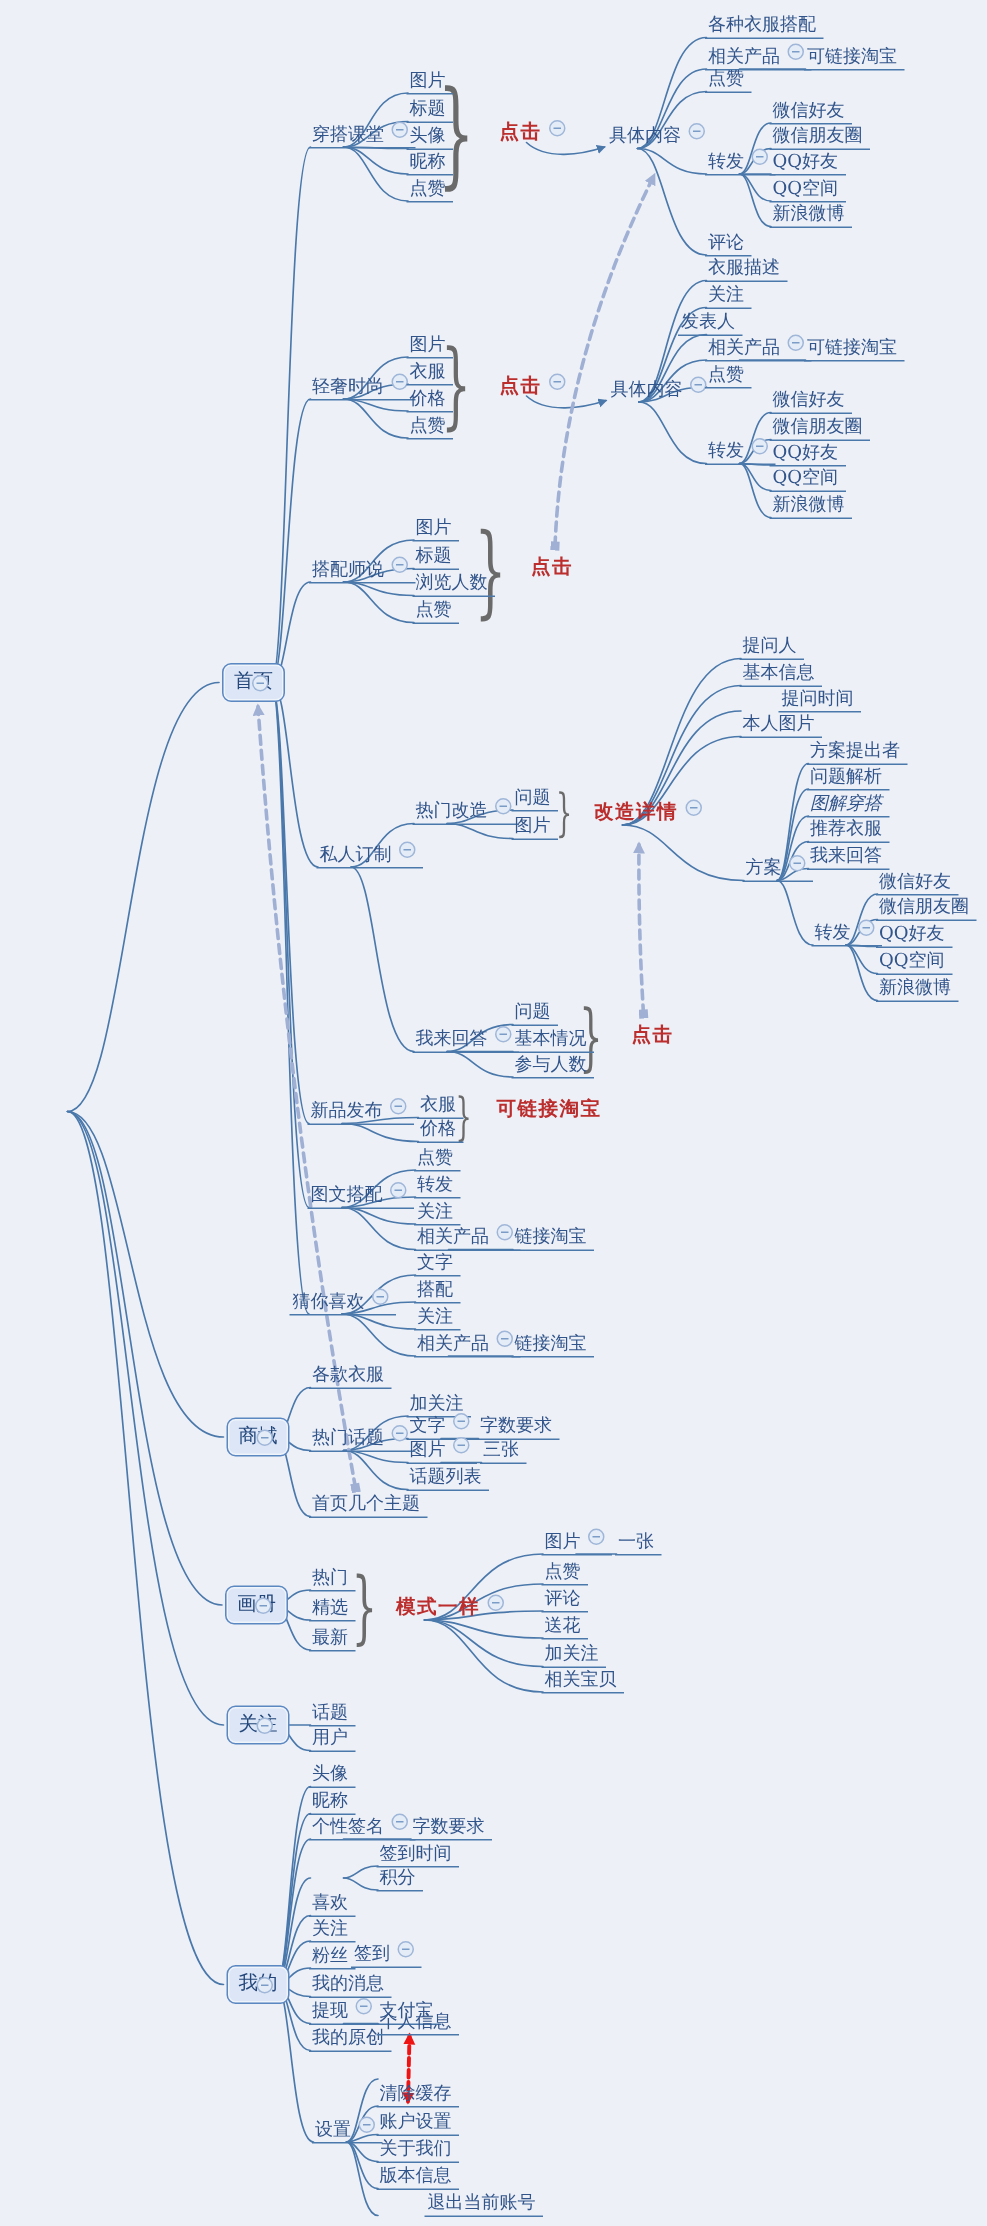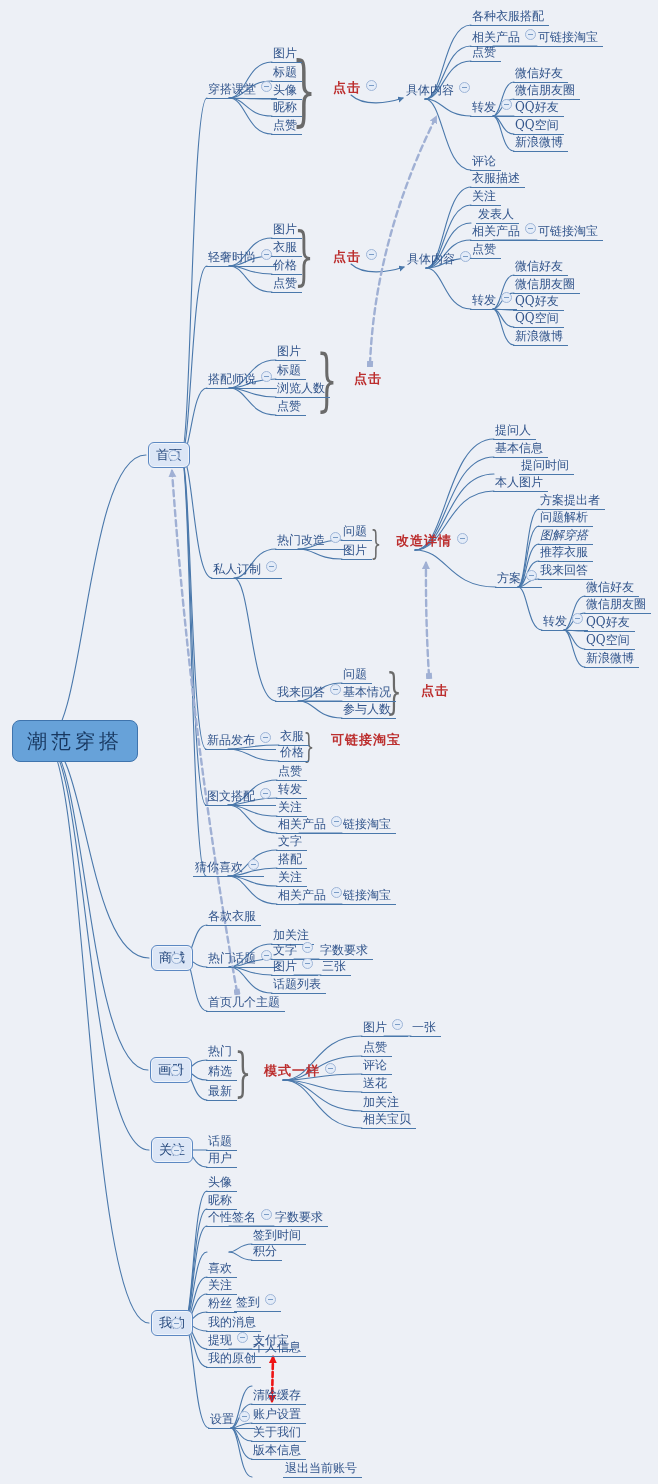--- a/index.html
+++ b/index.html
@@ -175,21 +175,20 @@
         <path d="M231,1428 C239.4,1428 239.4,1459 252,1459" fill="none" stroke="#4a78ab" stroke-width="1.1" stroke-linecap="round"></path>
         <path d="M231,1428 C239.4,1428 239.4,1477 252,1477" fill="none" stroke="#4a78ab" stroke-width="1.1" stroke-linecap="round"></path>
         <path d="M351,95 C364,107 388,103 403,98" fill="none" stroke="#4a78ab" stroke-width="1.1" stroke-linecap="round" marker-end="url(#arrB)"></path>
         <path d="M351,264 C364,276 389,272 404,267" fill="none" stroke="#4a78ab" stroke-width="1.1" stroke-linecap="round" marker-end="url(#arrB)"></path>
         <path d="M370,364 Q375,240.5 436,117" fill="none" stroke="#a0b0d4" stroke-width="2.4" stroke-linecap="round" stroke-dasharray="6 4" marker-end="url(#arrG)" marker-start="url(#sqG)"></path>
         <path d="M429,676 Q425.5,619.5 426,563" fill="none" stroke="#a0b0d4" stroke-width="2.4" stroke-linecap="round" stroke-dasharray="6 4" marker-end="url(#arrG)" marker-start="url(#sqG)"></path>
         <path d="M237,992 Q190.5,731.5 172,471" fill="none" stroke="#a0b0d4" stroke-width="2.4" stroke-linecap="round" stroke-dasharray="6 4" marker-end="url(#arrG)" marker-start="url(#sqG)"></path>
         <path d="M272,1401 L273,1357" fill="none" stroke="#ee1414" stroke-width="2.6" stroke-linecap="round" stroke-dasharray="5 3" marker-end="url(#arrR)" marker-start="url(#arrRs)"></path>
       </g>
   </svg>
-<div class="node root" style="left: 12px; top: 720px;"><span>潮范穿搭</span></div>
     <div class="node box" style="left: 148px; top: 442px;"><span>首页</span></div>
     <div class="node box" style="left: 151px; top: 945px;"><span>商城</span></div>
     <div class="node box" style="left: 150px; top: 1057px;"><span>画册</span></div>
     <div class="node box" style="left: 151px; top: 1137px;"><span>关注</span></div>
     <div class="node box" style="left: 151px; top: 1310px;"><span>我的</span></div>
     <div class="node leaf" style="left: 206px; top: 81px;"><span>穿搭课堂</span><span class="collapse"></span></div>
     <div class="node leaf" style="left: 271px; top: 45px;"><span>图片</span></div>
     <div class="node leaf" style="left: 271px; top: 64px;"><span>标题</span></div>
     <div class="node leaf" style="left: 271px; top: 82px;"><span>头像</span></div>
     <div class="node leaf" style="left: 271px; top: 99px;"><span>昵称</span></div>
@@ -209,21 +208,21 @@
     <div class="node leaf" style="left: 470px; top: 153px;"><span>评论</span></div>
     <div class="node leaf" style="left: 206px; top: 249px; text-align: right;"><span>轻奢时尚</span><span class="collapse"></span></div>
     <div class="node leaf" style="left: 271px; top: 221px;"><span>图片</span></div>
     <div class="node leaf" style="left: 271px; top: 239px;"><span>衣服</span></div>
     <div class="node leaf" style="left: 271px; top: 257px;"><span>价格</span></div>
     <div class="node leaf" style="left: 271px; top: 275px;"><span>点赞</span></div>
     <div class="node red" style="left: 330px; top: 249px;"><span>点击</span><span class="collapse"></span></div>
     <div class="node float" style="left: 404px; top: 251px;"><span>具体内容</span><span class="collapse"></span></div>
     <div class="node leaf" style="left: 470px; top: 170px;"><span>衣服描述</span></div>
     <div class="node leaf" style="left: 470px; top: 188px;"><span>关注</span></div>
-    <div class="node leaf" style="left: 476px; top: 206px;"><span>发表人</span></div>
+    <div class="node leaf" style="left: 452px; top: 206px;"><span>发表人</span></div>
     <div class="node leaf" style="left: 470px; top: 223px;"><span>相关产品</span><span class="collapse"></span></div>
     <div class="node leaf" style="left: 536px; top: 223px;"><span>可链接淘宝</span></div>
     <div class="node leaf" style="left: 470px; top: 241px;"><span>点赞</span></div>
     <div class="node leaf" style="left: 470px; top: 292px;"><span>转发</span><span class="collapse"></span></div>
     <div class="node leaf" style="left: 513px; top: 258px;"><span>微信好友</span></div>
     <div class="node leaf" style="left: 513px; top: 276px;"><span>微信朋友圈</span></div>
     <div class="node leaf" style="left: 513px; top: 293px;"><span>QQ好友</span></div>
     <div class="node leaf" style="left: 513px; top: 310px;"><span>QQ空间</span></div>
     <div class="node leaf" style="left: 513px; top: 328px;"><span>新浪微博</span></div>
     <div class="node leaf" style="left: 206px; top: 371px;"><span>搭配师说</span><span class="collapse"></span></div>

